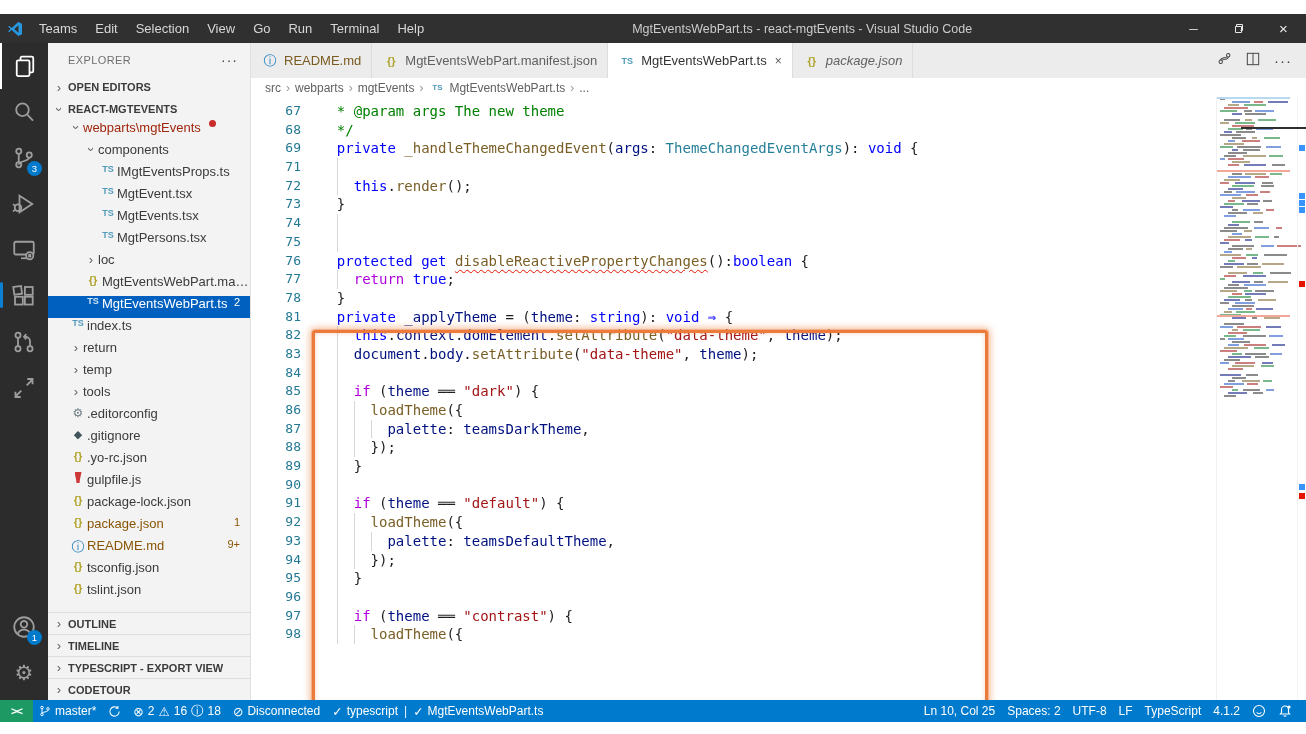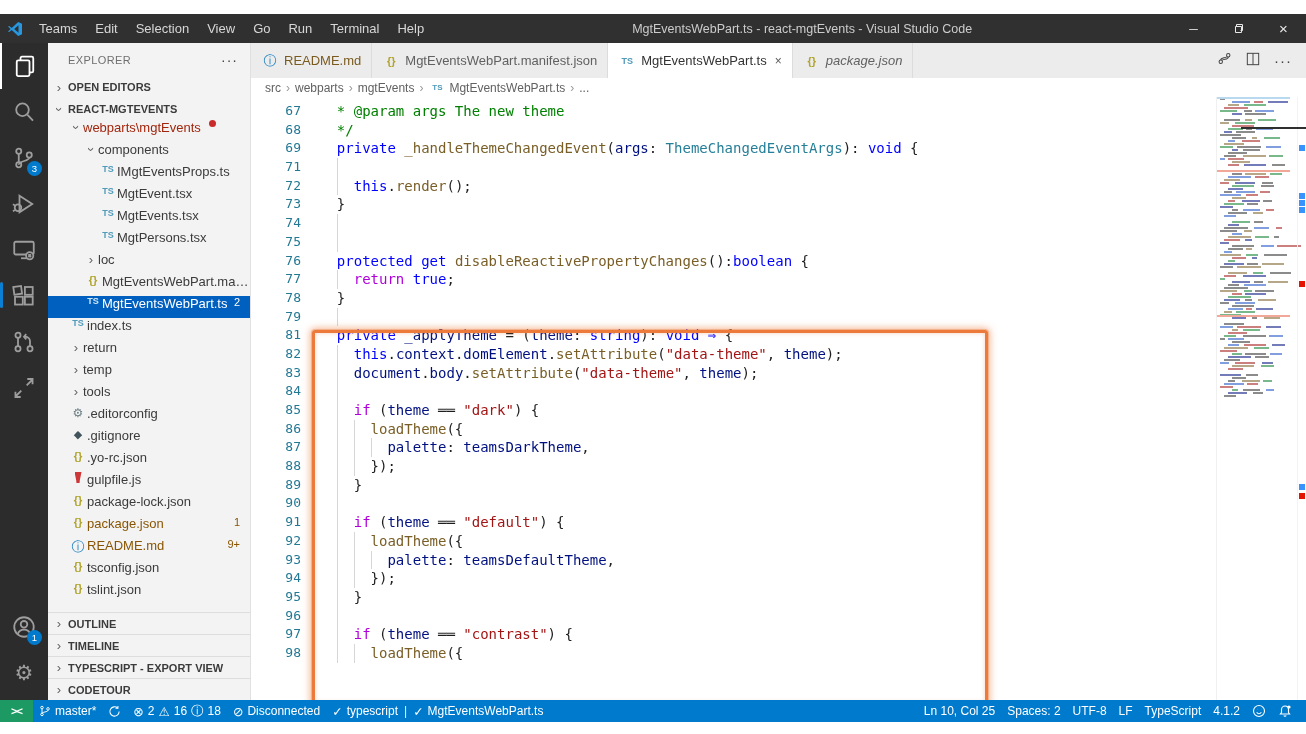--- a/index.html
+++ b/index.html
@@ -77,21 +77,21 @@
   .lt{position:relative;margin-left:19px;white-space:pre;flex:1;}
   .lt .g{position:absolute;top:0;bottom:0;width:1px;background:#d6d6d6;}
   .t-kw{color:#0000ff;}
   .t-ctl{color:#af00db;}
   .t-fn{color:#795e26;}
   .t-var{color:#001080;}
   .t-type{color:#267f99;}
   .t-str{color:#a31515;}
   .t-cmt{color:#008000;}
   .t-pln{color:#1e1e1e;}
-  .t-sq{text-decoration-style:wavy;text-decoration-color:#e51400;text-decoration-thickness:1px;text-underline-offset:3px;}
+  .t-sq{text-decoration:underline;text-decoration-style:wavy;text-decoration-color:#e51400;text-decoration-thickness:1px;text-underline-offset:3px;}
 
   
   .annotation{position:absolute;left:61px;top:233px;width:670px;height:369px;border:3px solid #ec7a3b;border-radius:3px;
     box-shadow:0 0 0 1px rgba(236,122,59,.35),0 0 7px 2px rgba(236,122,59,.55), inset 0 0 4px 0 rgba(236,122,59,.35);pointer-events:none;}
 
   
   .minimap{position:absolute;top:0;left:965px;width:73px;height:100%;background:#fff;border-left:1px solid #f0f0f0;}
   .mmrow{position:relative;height:3px;}
   .mmrow i{position:absolute;top:1px;height:1.6px;opacity:.55;}
   .mm-line{position:absolute;left:0;width:73px;height:2px;}
@@ -429,24 +429,20 @@
             </div>
             <div class="cl">
               <span class="ln">77</span>
               <span class="lt"><i class="g" style="left: calc(2ch);"></i><span class="t-pln">    </span><span class="t-ctl">return</span><span class="t-pln"> </span><span class="t-kw">true</span><span class="t-pln">;</span></span>
             </div>
             <div class="cl">
               <span class="ln">78</span>
               <span class="lt"><span class="t-pln">  }</span></span>
             </div>
             <div class="cl">
-              <span class="ln">79</span>
-              <span class="lt"><i class="g" style="left: calc(2ch);"></i></span>
-            </div>
-            <div class="cl">
               <span class="ln">81</span>
               <span class="lt"><span class="t-kw">  private</span><span class="t-pln"> </span><span class="t-var">_applyTheme</span><span class="t-pln"> = (</span><span class="t-var">theme</span><span class="t-pln">: </span><span class="t-kw">string</span><span class="t-pln">): </span><span class="t-kw">void</span><span class="t-pln"> </span><span class="t-kw">⇒</span><span class="t-pln"> {</span></span>
             </div>
             <div class="cl">
               <span class="ln">82</span>
               <span class="lt"><i class="g" style="left: calc(2ch);"></i><span class="t-pln">    </span><span class="t-kw">this</span><span class="t-pln">.</span><span class="t-var">context</span><span class="t-pln">.</span><span class="t-var">domElement</span><span class="t-pln">.</span><span class="t-fn">setAttribute</span><span class="t-pln">(</span><span class="t-str">"data-theme"</span><span class="t-pln">, </span><span class="t-var">theme</span><span class="t-pln">);</span></span>
             </div>
             <div class="cl">
               <span class="ln">83</span>
               <span class="lt"><i class="g" style="left: calc(2ch);"></i><span class="t-pln">    </span><span class="t-var">document</span><span class="t-pln">.</span><span class="t-var">body</span><span class="t-pln">.</span><span class="t-fn">setAttribute</span><span class="t-pln">(</span><span class="t-str">"data-theme"</span><span class="t-pln">, </span><span class="t-var">theme</span><span class="t-pln">);</span></span>

